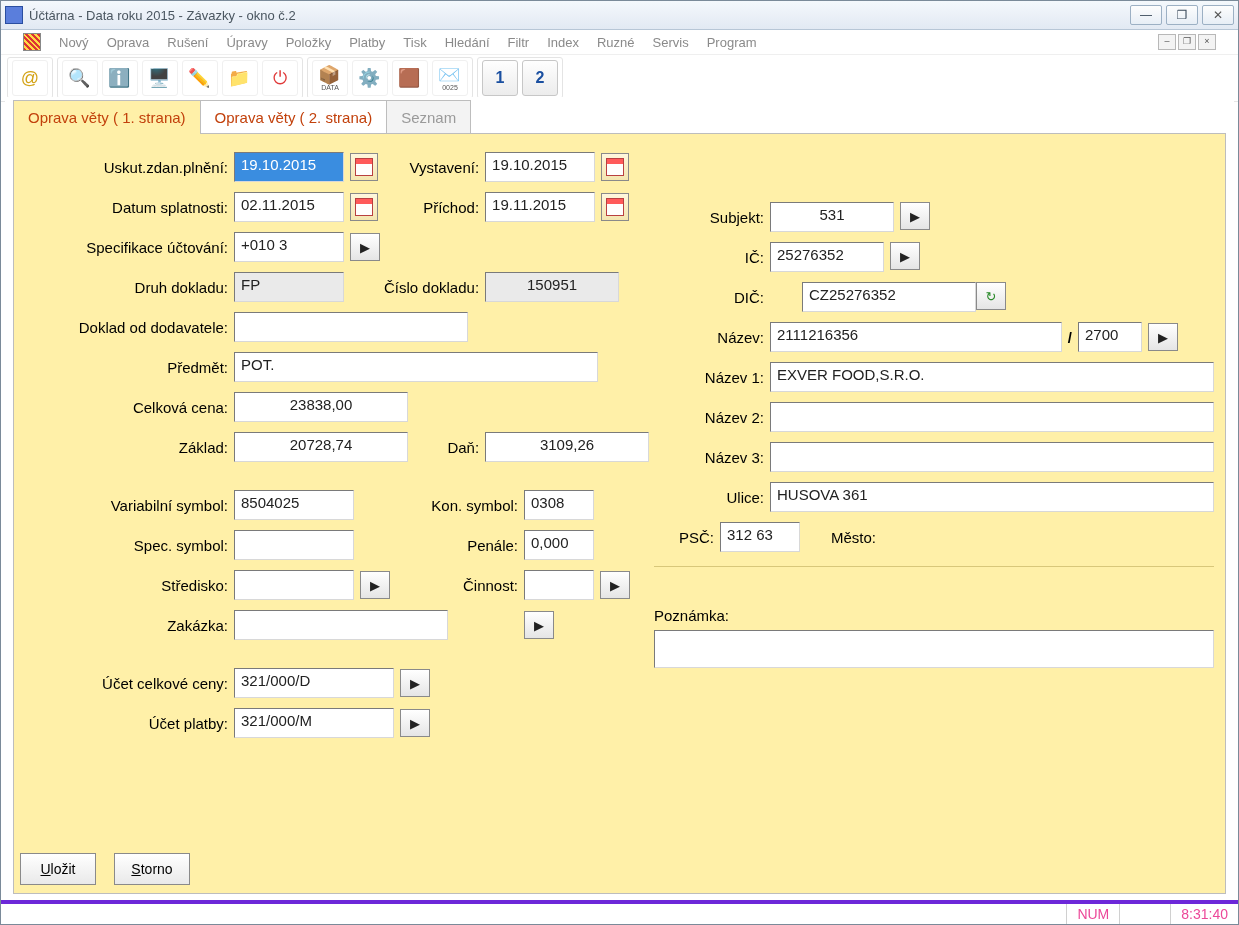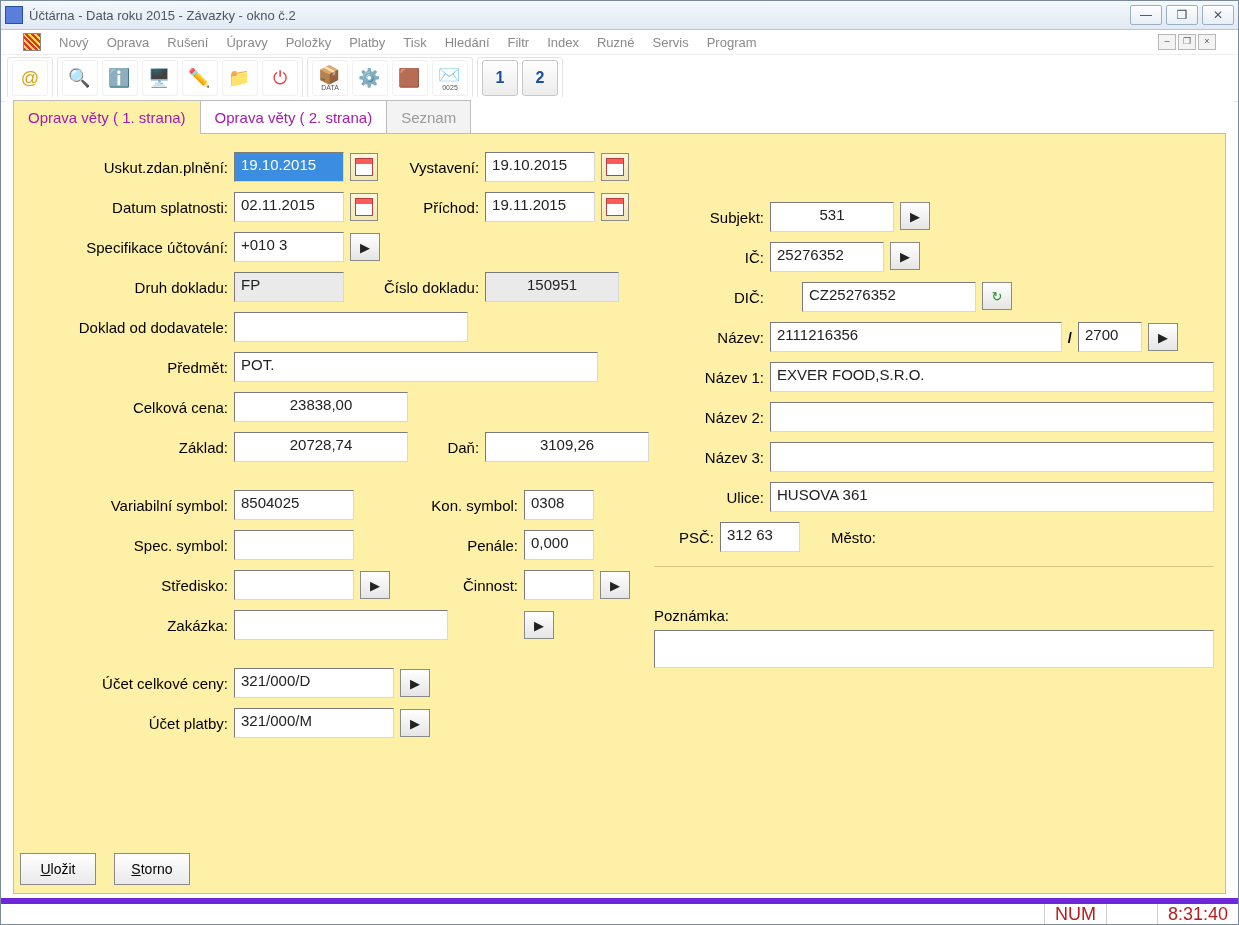--- a/index.html
+++ b/index.html
@@ -22,21 +22,21 @@
   .tbtn{width:34px;height:34px;border:1px solid #f0f0f0;border-radius:3px;background:#fff;display:flex;flex-direction:column;align-items:center;justify-content:center;font-size:7px;color:#555;}
   .tbtn .glyph{font-size:18px;line-height:18px;}
   .tbtn.num{background:linear-gradient(#fefefe,#ececec);border:1px solid #c7c7c7;}
   .tbtn.num .glyph{font-size:16px;font-weight:bold;color:#1a4fa0;}
   
   .mdi-client{position:absolute;top:96px;left:4px;right:4px;bottom:22px;background:#fff;}
   
   .form-area{position:absolute;top:0;left:8px;right:8px;bottom:8px;}
   
   .tabstrip{position:relative;height:36px;display:flex;align-items:flex-end;}
-  .tab{padding:8px 14px;border:1px solid #bdbdbd;border-bottom:none;background:#fff;margin-right:-1px;position:relative;top:1px;font-size:15px;color:#a21caf;}
+  .tab{padding:8px 14px;border:1px solid #bdbdbd;border-bottom:none;background:#fff;margin-right:-1px;position:relative;top:1px;font-size:15px;color:#c2410c;}
   .tab.inactive{color:#9a9a9a;background:#f3f3f3;}
   .tab.active{z-index:2;background:#fff0a8;border-color:#bdbdbd;}
   
   .tabbody{border:1px solid #bdbdbd;background:#fff0a8;position:absolute;top:36px;left:0;right:0;bottom:0;padding:18px 14px 14px 14px;box-sizing:border-box;}
   
   .lbl{font-size:15px;color:#000;text-align:right;white-space:nowrap;}
   .fld{height:24px;background:#fff;border-top:1px solid #7a7a7a;border-left:1px solid #7a7a7a;border-right:1px solid #d8d8d8;border-bottom:1px solid #d8d8d8;padding:2px 6px;font-size:15px;line-height:20px;box-sizing:content-box;}
   .fld.ro{background:#eaeaea;}
   .fld.sel{background:#3a8de0;color:#fff;}
   .fld.right{text-align:center;}
@@ -48,21 +48,21 @@
     border:1px solid #b84040;}
   .grid{display:grid;align-items:center;column-gap:6px;row-gap:10px;}
   .leftcol{position:absolute;left:14px;top:18px;width:600px;}
   .rightcol{position:absolute;left:640px;top:56px;width:560px;margin-top:12px;}
   .hr{border:none;border-top:1px solid #d8c77a;margin:14px 0;}
   
   .bottom-btns{position:absolute;left:6px;bottom:8px;display:flex;gap:18px;}
   .winbtn{min-width:76px;height:32px;border:1px solid #8a8a8a;background:linear-gradient(#fff,#e9e9e9);font-size:14px;padding:0 16px;margin-top:23px;}
   .winbtn u{text-decoration:underline;}
   
-  .statusbar{position:absolute;left:0;right:0;bottom:0;height:20px;background:#fff;border-top:6px solid #6d28d9;display:flex;align-items:center;font-size:18px;color:#b91c1c;}
+  .statusbar{position:absolute;left:0;right:0;bottom:0;height:20px;background:#fff;border-top:4px solid #6d28d9;display:flex;align-items:center;font-size:14px;color:#ec4899;}
   .statusbar .cell{border-left:1px solid #d0d0d0;padding:0 10px;height:100%;display:flex;align-items:center;}
   .statusbar .spacer{flex:1;}
 </style>
 </head>
 <body>
 
 <div class="outer-window">
 
   <div class="titlebar">
     <div class="ticon"></div>
@@ -268,21 +268,21 @@
               <div></div>
 
             <div class="lbl">IČ:</div>
             <div style="display:flex;gap:6px;">
               <div class="fld" style="width:100px">25276352</div>
               <div class="pbtn">▶</div>
             </div>
               <div></div>
 
             <div class="lbl">DIČ:</div>
-            <div style="display:flex;gap:6px;padding-left:32px;">
+            <div style="display:flex;padding-left:32px;">
               <div class="fld" style="width:160px">CZ25276352</div>
               <div class="pbtn">
                   <span style="color:#2a8a2a">↻</span>
                 </div>
             </div>
               <div></div>
 
             <div class="lbl">Název:</div>
             <div style="display:flex;gap:6px;align-items:center;">
               <div class="fld" style="flex:1">2111216356</div>

